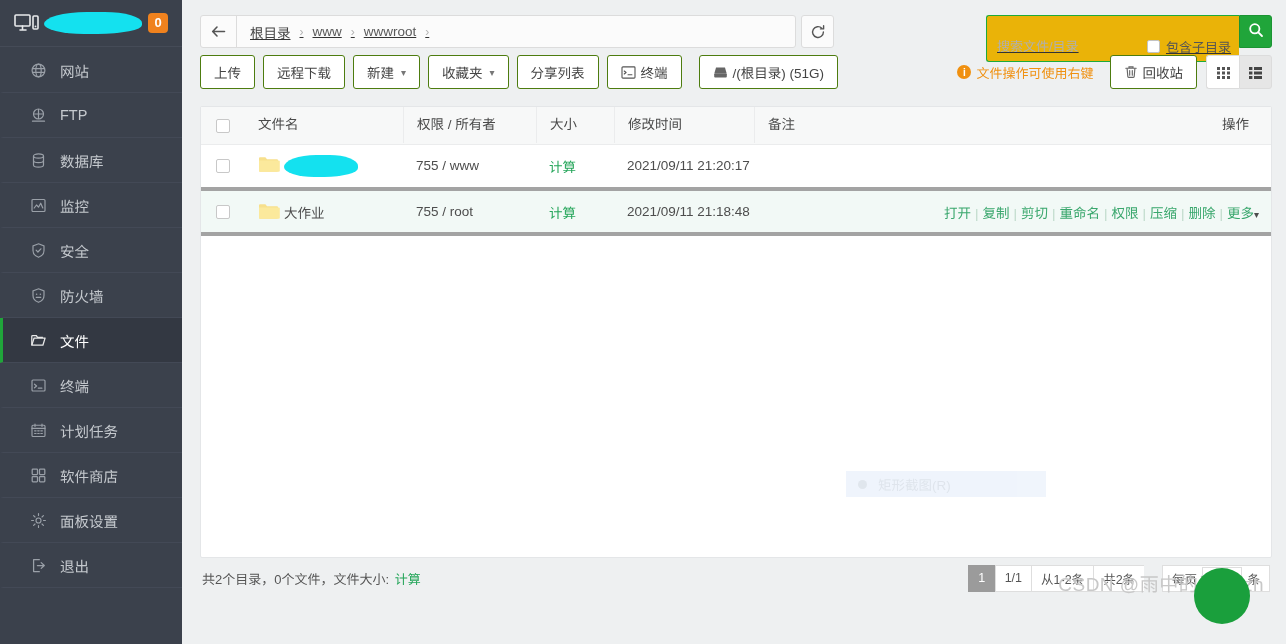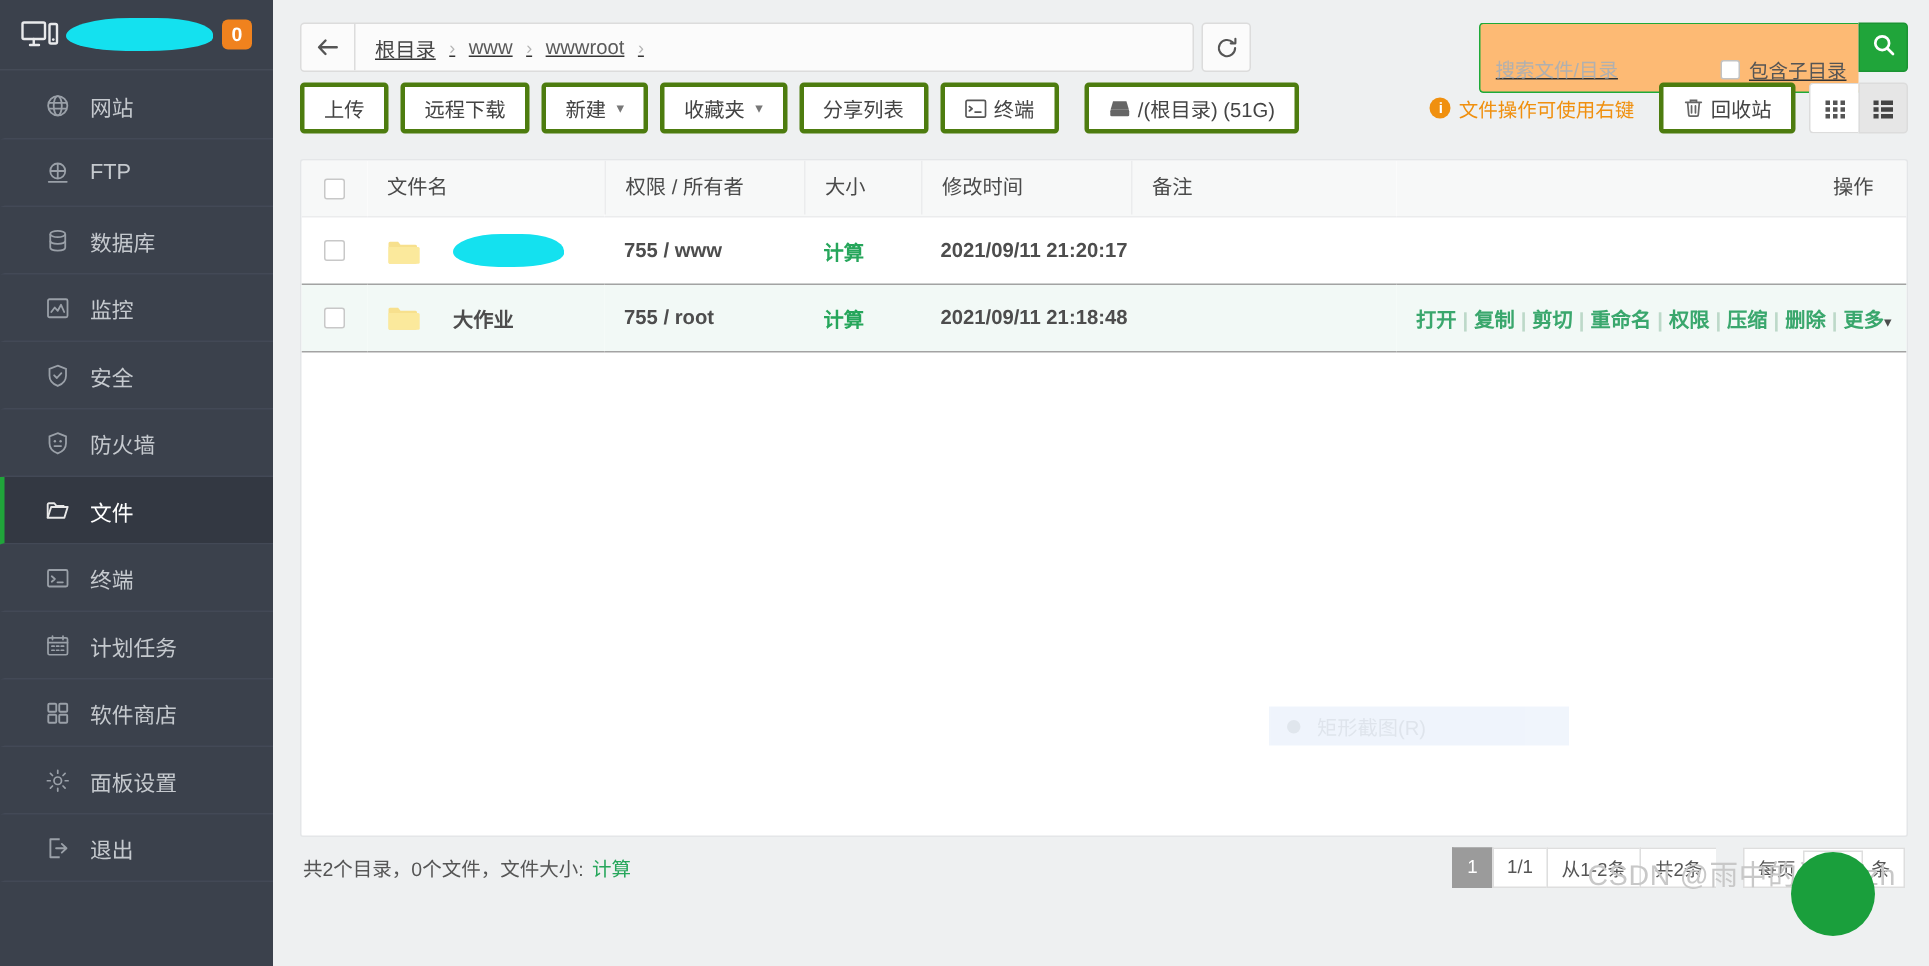--- a/index.html
+++ b/index.html
@@ -138,21 +138,21 @@
   }
   .search-wrap {
     margin-left: auto;
     display: flex;
     align-items: stretch;
     height: 33px;
   }
   .search-box {
     display: flex; align-items: center;
     border: 1px solid #1eaa39;
-    background: #fdba74;
+    background: #eab308;
     border-right: none;
     height: 47px;
     padding: 15px 8px 0 10px;
     border-radius: 3px 0 0 3px;
   }
   .search-box input {
     border: none; outline: none;
     font-size: 13px;
     width: 140px;
     color: #333;
@@ -183,21 +183,21 @@
   
   .toolbar {
     display: flex;
     align-items: center;
     height: 34px;
     margin-bottom: 17px;
   }
   .btn {
     height: 34px;
     background: #fff;
-    border: 3px solid #4d7c0f;
+    border: 1px solid #4d7c0f;
     border-radius: 3px;
     padding: 0 13px;
     display: inline-flex;
     align-items: center;
     gap: 5px;
     font-size: 13.5px;
     color: #444;
     cursor: pointer;
     white-space: nowrap;
     font-family: inherit;
@@ -259,37 +259,36 @@
     padding-left: 13px;
     border-left: 1px solid #ebeced;
     line-height: 36px;
   }
   table.files thead th.first .thin { border-left: none; }
   table.files thead th.last .thin { border-left: none; text-align: right; padding-right: 22px; }
   table.files tbody td {
     height: 45px;
     font-size: 13.5px;
     color: #4d4d4d;
-    border-bottom: 1px solid #a3a3a3;
+    border-bottom: 4px solid #a3a3a3;
     padding: 0 0 0 13px;
     vertical-align: middle;
-    font-weight: bold;
   }
   table.files tbody tr.hl td { background: #f2f9f6; }
   .cbx-cell { width: 44px; padding-left: 0 !important; text-align: center; }
   .cbx-sq {
     width: 14px; height: 14px;
     border: 1px solid #c8c8c8;
     background: #fff;
     border-radius: 2px;
     display: inline-block;
     cursor: pointer;
     vertical-align: middle;
   }
-  .fname { display: flex; align-items: flex-end; gap: 22px; }
+  .fname { display: flex; align-items: flex-start; gap: 4px; }
   .folder-ico { flex: 0 0 22px; width: 22px; height: 19px; }
   .calc-link { color: #26a65b; cursor: pointer; }
   .ops {
     text-align: right;
     padding-right: 14px !important;
     color: #3aa76d;
     font-size: 13px;
     white-space: nowrap;
   }
   .ops a { color: #3aa76d; text-decoration: none; cursor: pointer; }

